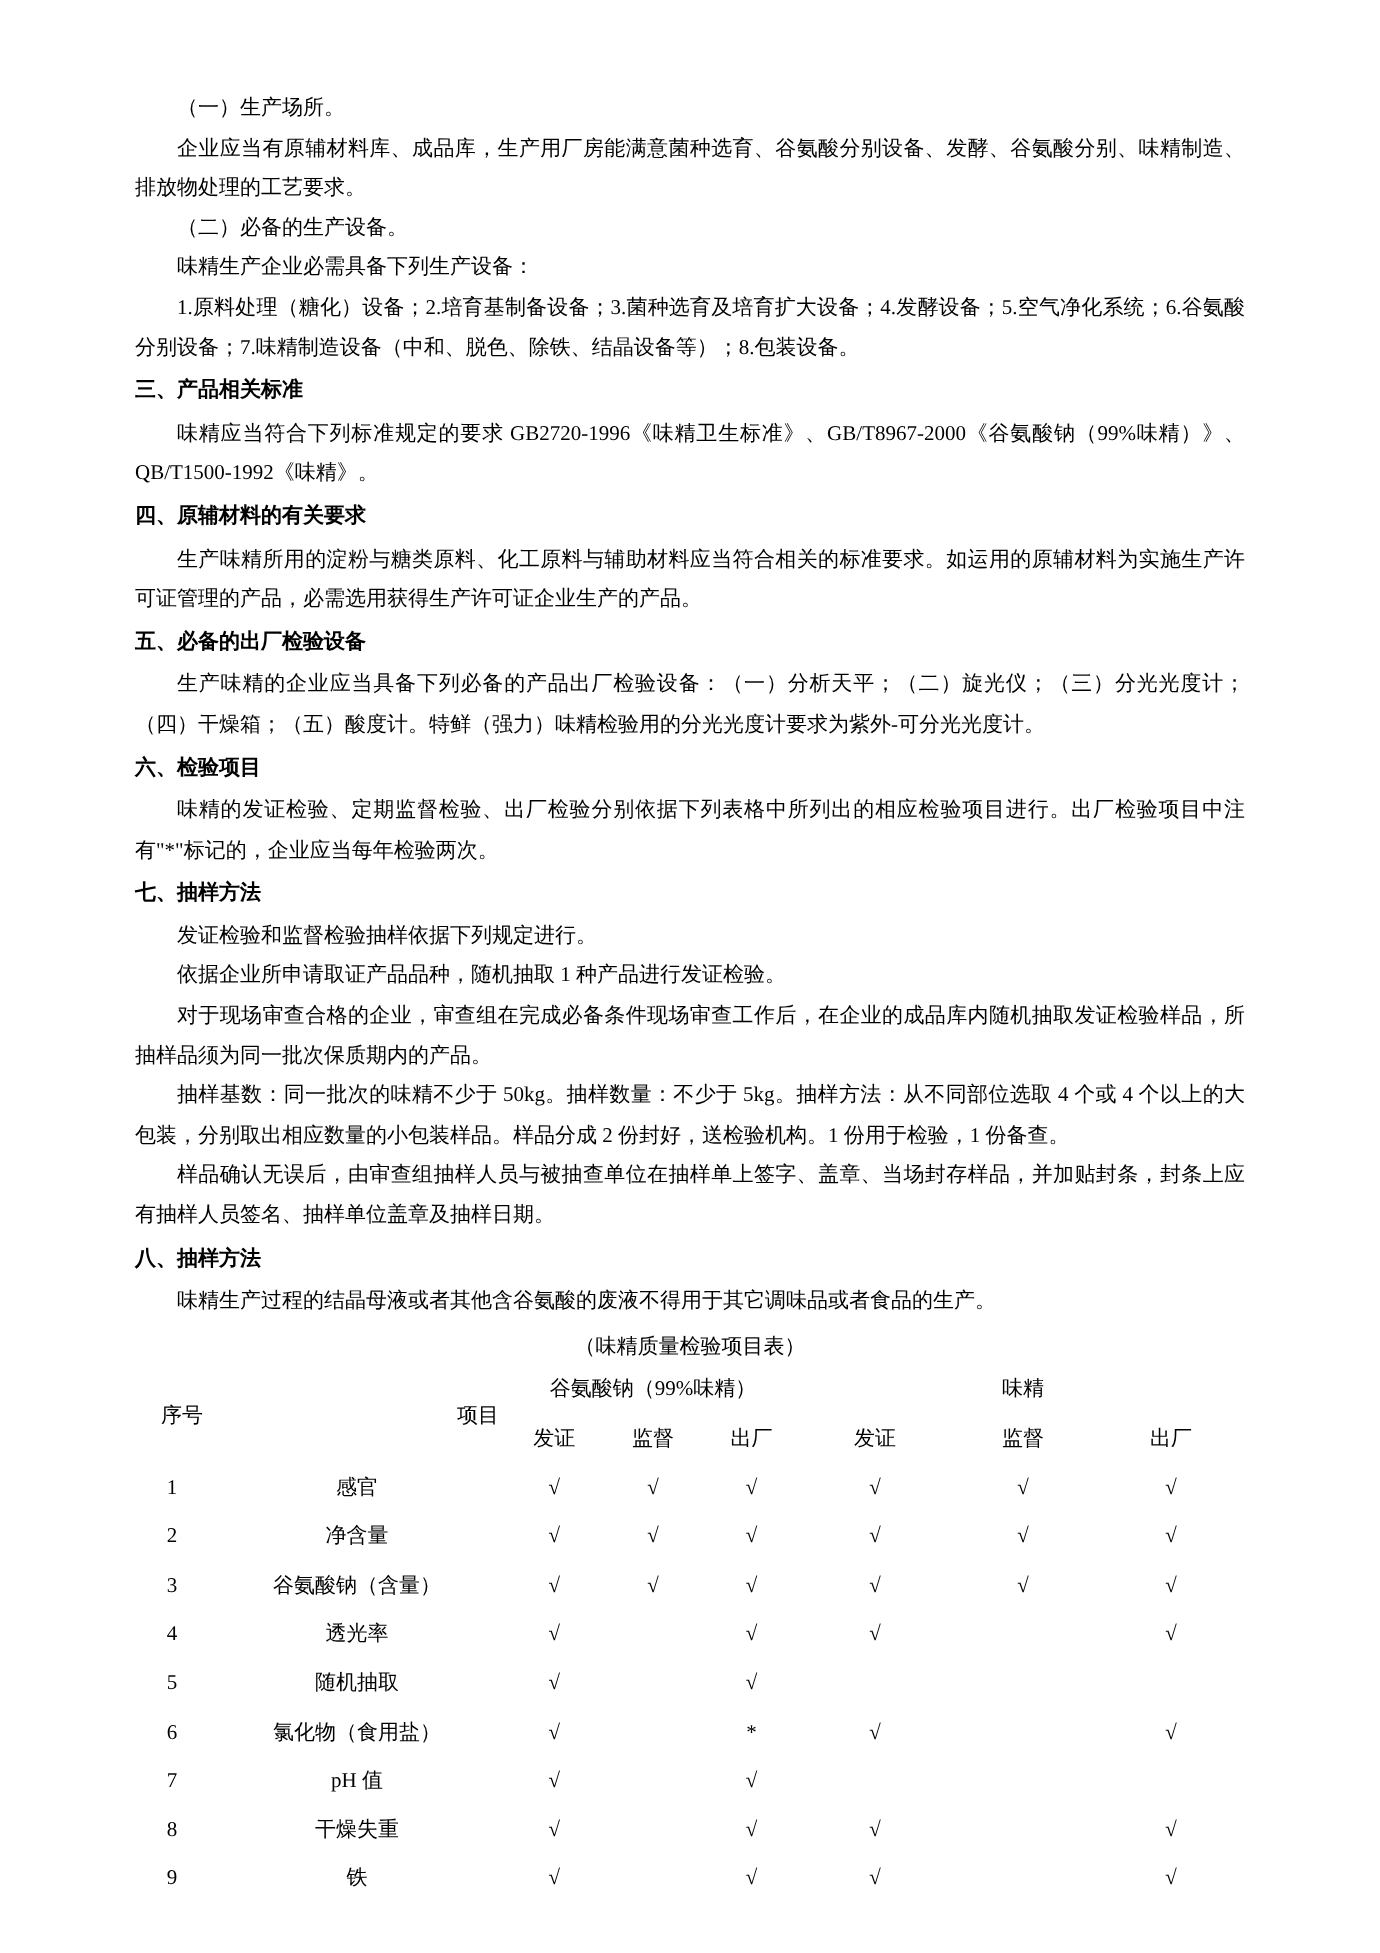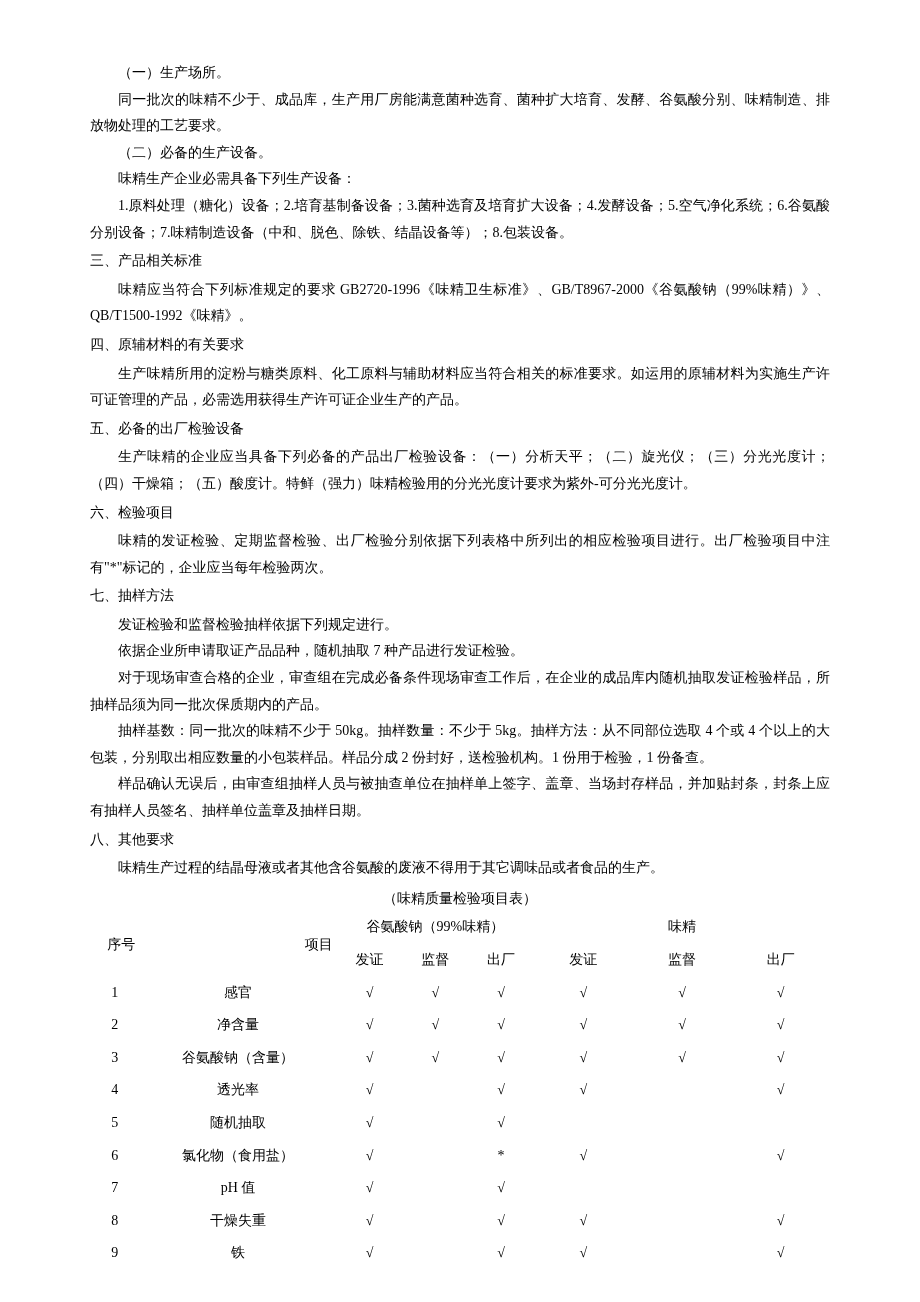--- a/index.html
+++ b/index.html
@@ -12,21 +12,21 @@
     line-height: 1.9;
     width: 920px;
     box-sizing: border-box;
   }
   .para {
     text-indent: 2em;
     margin: 0;
     text-align: justify;
   }
   .heading {
-    font-weight: normal;
+    font-weight: bold;
     margin: 2px 0;
     text-indent: 0;
   }
   .table-title {
     text-align: center;
     margin: 4px 0 2px 0;
     text-indent: 0;
     font-family: Liberation Mono, monospace;
   }
   table {
@@ -47,45 +47,45 @@
   }
   .col-seq { width: 6%; text-align: right; }
   .col-item { width: 24%; text-align: right; }
   .col-sub { width: 8%; }
   .col-sub-wide { width: 12%; }
 </style>
 </head>
 <body>
 
 <p class="para">（一）生产场所。</p>
-<p class="para">同一批次的味精不少于、成品库，生产用厂房能满意菌种选育、菌种扩大培育、发酵、谷氨酸分别、味精制造、排放物处理的工艺要求。</p>
+<p class="para">企业应当有原辅材料库、成品库，生产用厂房能满意菌种选育、谷氨酸分别设备、发酵、谷氨酸分别、味精制造、排放物处理的工艺要求。</p>
 <p class="para">（二）必备的生产设备。</p>
 <p class="para">味精生产企业必需具备下列生产设备：</p>
 <p class="para">1.原料处理（糖化）设备；2.培育基制备设备；3.菌种选育及培育扩大设备；4.发酵设备；5.空气净化系统；6.谷氨酸分别设备；7.味精制造设备（中和、脱色、除铁、结晶设备等）；8.包装设备。</p>
 
 <p class="heading">三、产品相关标准</p>
 <p class="para">味精应当符合下列标准规定的要求 GB2720-1996《味精卫生标准》、GB/T8967-2000《谷氨酸钠（99%味精）》、QB/T1500-1992《味精》。</p>
 
 <p class="heading">四、原辅材料的有关要求</p>
 <p class="para">生产味精所用的淀粉与糖类原料、化工原料与辅助材料应当符合相关的标准要求。如运用的原辅材料为实施生产许可证管理的产品，必需选用获得生产许可证企业生产的产品。</p>
 
 <p class="heading">五、必备的出厂检验设备</p>
 <p class="para">生产味精的企业应当具备下列必备的产品出厂检验设备：（一）分析天平；（二）旋光仪；（三）分光光度计；（四）干燥箱；（五）酸度计。特鲜（强力）味精检验用的分光光度计要求为紫外-可分光光度计。</p>
 
 <p class="heading">六、检验项目</p>
 <p class="para">味精的发证检验、定期监督检验、出厂检验分别依据下列表格中所列出的相应检验项目进行。出厂检验项目中注有"*"标记的，企业应当每年检验两次。</p>
 
 <p class="heading">七、抽样方法</p>
 <p class="para">发证检验和监督检验抽样依据下列规定进行。</p>
-<p class="para">依据企业所申请取证产品品种，随机抽取 7 种产品进行发证检验。</p>
+<p class="para">依据企业所申请取证产品品种，随机抽取 1 种产品进行发证检验。</p>
 <p class="para">对于现场审查合格的企业，审查组在完成必备条件现场审查工作后，在企业的成品库内随机抽取发证检验样品，所抽样品须为同一批次保质期内的产品。</p>
 <p class="para">抽样基数：同一批次的味精不少于 50kg。抽样数量：不少于 5kg。抽样方法：从不同部位选取 4 个或 4 个以上的大包装，分别取出相应数量的小包装样品。样品分成 2 份封好，送检验机构。1 份用于检验，1 份备查。</p>
 <p class="para">样品确认无误后，由审查组抽样人员与被抽查单位在抽样单上签字、盖章、当场封存样品，并加贴封条，封条上应有抽样人员签名、抽样单位盖章及抽样日期。</p>
 
-<p class="heading">八、其他要求</p>
+<p class="heading">八、抽样方法</p>
 <p class="para">味精生产过程的结晶母液或者其他含谷氨酸的废液不得用于其它调味品或者食品的生产。</p>
 
 <p class="table-title">（味精质量检验项目表）</p>
 
 <table>
   <thead>
     <tr>
       <th rowspan="2" class="col-seq">序号</th>
       <th rowspan="2" class="col-item">项目</th>
       <th colspan="3" class="group">谷氨酸钠（99%味精）</th>

